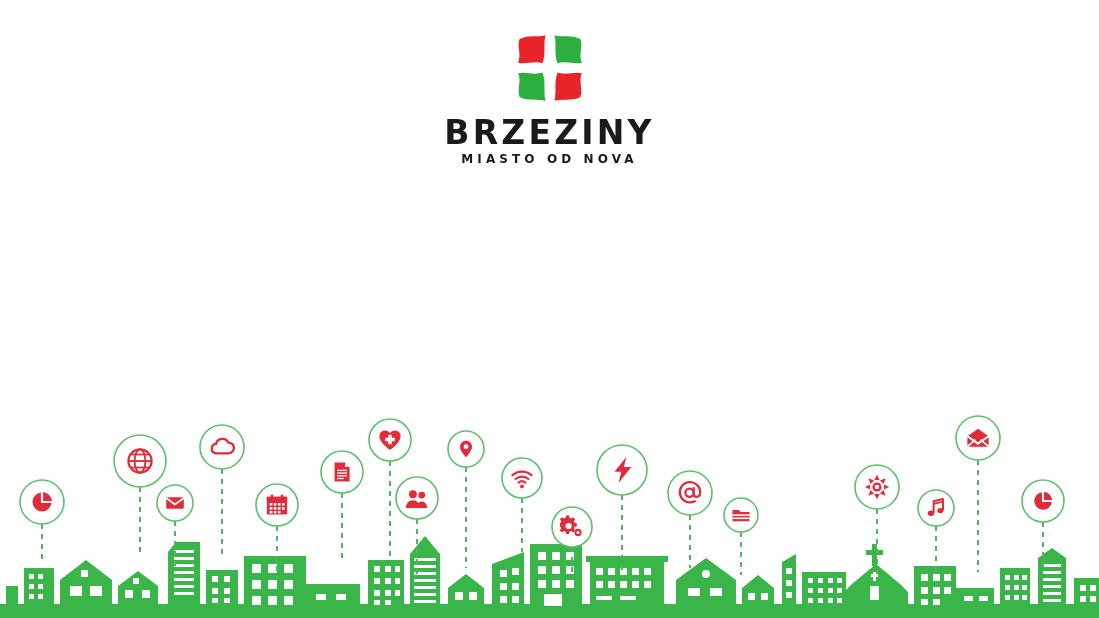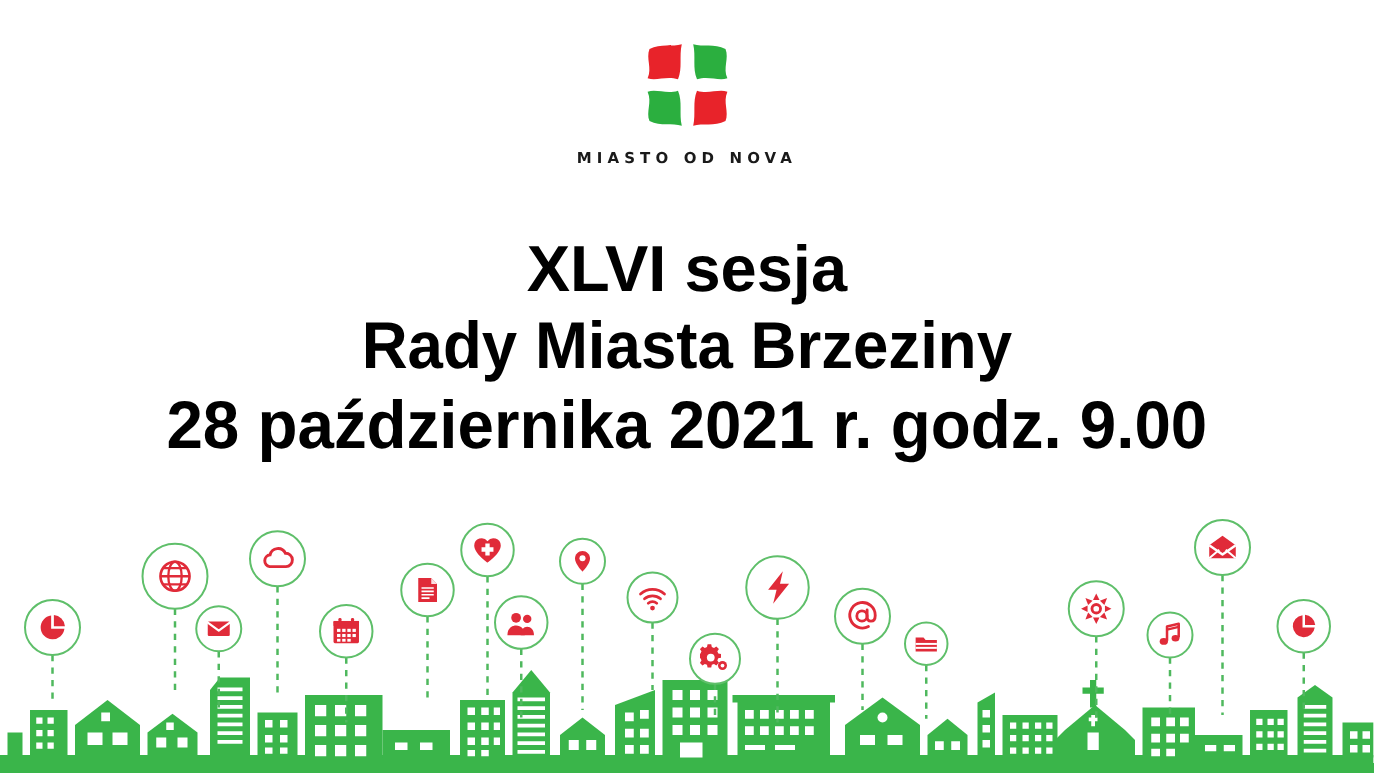--- a/index.html
+++ b/index.html
@@ -111,30 +111,26 @@
       <path d="M10 12 C22 6, 34 10, 44 7 C41 20, 45 32, 40 44 C28 40, 18 46, 8 43 C13 32, 6 22, 10 12 Z" fill="#E8232A"></path>
 
       <path d="M56 7 C66 10, 78 6, 90 12 C94 22, 87 32, 92 43 C82 46, 72 40, 60 44 C55 32, 59 20, 56 7 Z" fill="#2BAF3F"></path>
 
       <path d="M8 57 C18 54, 28 60, 40 56 C45 68, 41 80, 44 93 C34 90, 22 94, 10 88 C6 78, 13 68, 8 57 Z" fill="#2BAF3F"></path>
 
       <path d="M92 57 C87 68, 94 78, 90 88 C78 94, 66 90, 56 93 C59 80, 55 68, 60 56 C72 60, 82 54, 92 57 Z" fill="#E8232A"></path>
     </svg>
 
     <div id="logo-wordmark">
+      <div id="logo-name">BRZEZINY</div>
       <div id="logo-tagline">MIASTO OD NOVA</div>
     </div>
 
   </div>
 
-  <div id="headline">
-    <span class="hl hl-1">XLVI sesja</span>
-    <span class="hl hl-2">Rady Miasta Brzeziny</span>
-    <span class="hl hl-3">28 października 2021 r. godz. 9.00</span>
-  </div>
 
   <svg id="cityscape" viewBox="0 0 1099 210" preserveAspectRatio="none">
 
     <defs>
 
       <symbol id="ic-pie" viewBox="0 0 24 24">
         <path d="M11 3.2 A8.8 8.8 0 1 0 20.8 13 L11 13 Z" fill="#E02B39"></path>
         <path d="M13 2.8 A9.2 9.2 0 0 1 21.2 11 L13 11 Z" fill="#E02B39"></path>
       </symbol>
 

